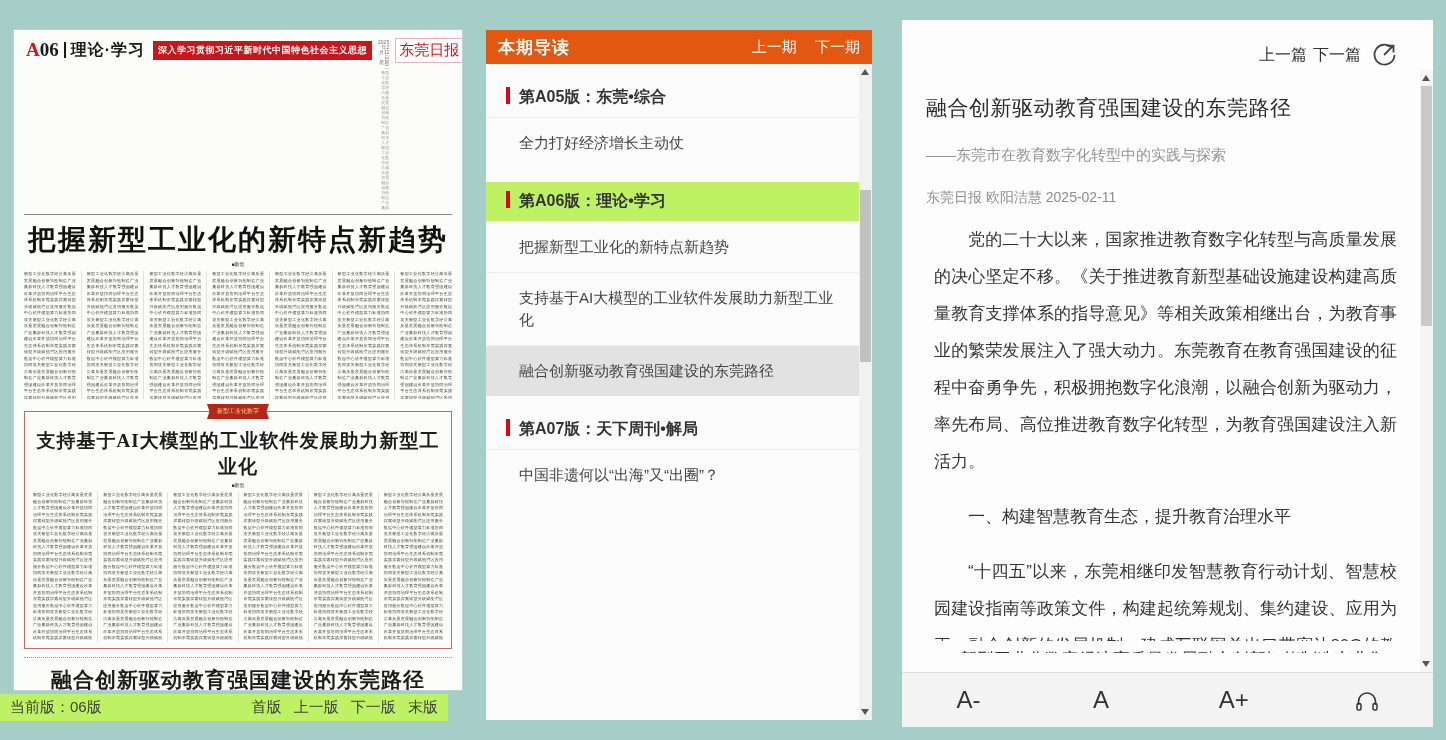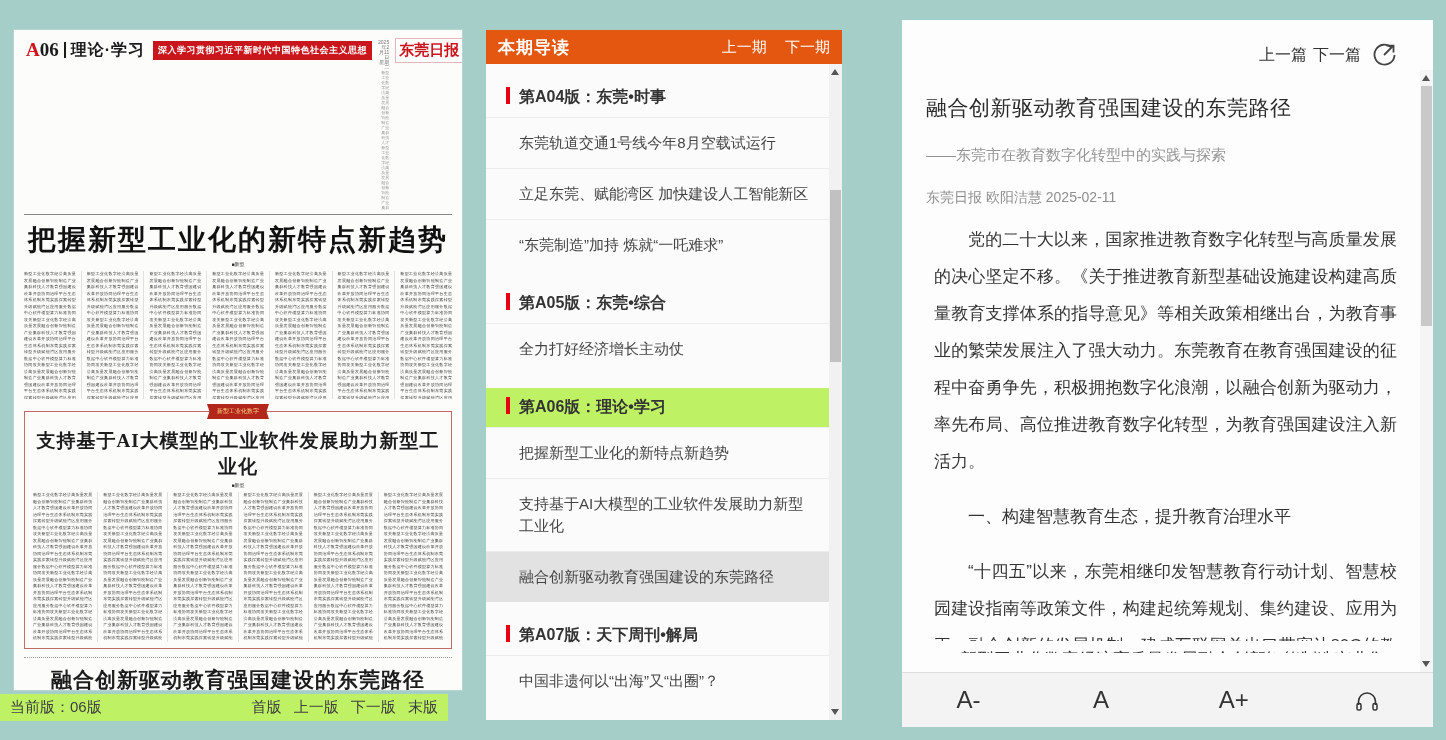--- a/index.html
+++ b/index.html
@@ -17,21 +17,21 @@
   .np-code{display:flex;align-items:center;white-space:nowrap;border:1px solid #333;border-left:none;border-right:none;padding:1px 2px 2px 2px;border:none;}
   .np-a{color:#d0121b;font-weight:bold;font-size:19px;font-family:"Liberation Serif",serif;}
   .np-num{color:#1a1a1a;font-weight:bold;font-size:19px;font-family:"Liberation Serif",serif;}
   .np-sep{display:inline-block;width:2px;height:16px;background:#1a1a1a;margin:0 5px;}
   .np-section{color:#1a1a1a;font-weight:bold;font-size:16px;letter-spacing:1px;}
   .np-banner{background:#c9161d;color:#fff;font-size:9px;font-weight:bold;
              padding:3px 5px;margin-top:3px;white-space:nowrap;letter-spacing:.5px;}
   .np-meta{margin-left:auto;text-align:right;color:#777;line-height:5px;padding-top:2px;}
   .np-date{font-size:5px;}
   .np-date2{font-size:4px;color:#999;}
-  .np-logo{color:#c9161d;font-weight:bold;font-family:"Liberation Serif",serif;
+  .np-logo{color:#c9161d;font-weight:normal;font-family:"Liberation Serif",serif;
            font-size:15px;white-space:nowrap;border:1px solid #e3b7b9;padding:2px 3px;background:#fff;}
   .np-rule{border-top:1px solid #888;margin:4px 0 6px 0;}
   .np-h1{font-family:"Liberation Serif",serif;font-weight:bold;color:#111;
          font-size:28px;text-align:center;letter-spacing:2px;margin:2px 0 2px 0;}
   .np-byline{text-align:center;font-size:5px;color:#333;margin:2px 0 4px 0;}
   .np-cols{display:flex;gap:5px;}
   .np-col{flex:1;font-size:4px;line-height:6.5px;color:#3d3d3d;text-align:justify;
           overflow:hidden;word-break:break-all;}
   .np-col + .np-col{border-left:1px solid #e0e0e0;padding-left:5px;}
   .h128{height:128px;} .h150{height:150px;}
@@ -44,21 +44,21 @@
          font-size:19px;text-align:center;letter-spacing:1px;margin:6px 0 2px 0;}
   .np-art3{margin-top:8px;border-top:1px dotted #999;padding-top:6px;}
   .np-h3{font-family:"Liberation Serif",serif;font-weight:bold;color:#1c1c1c;
          font-size:21px;text-align:center;letter-spacing:1px;margin:2px 0 3px 0;}
   .np-bar{left:0;top:694px;width:448px;height:27px;background:#bef264;
           display:flex;align-items:center;justify-content:space-between;
           padding:0 10px;font-size:15px;color:#3f3f3f;}
   .np-bar-links span{margin-left:8px;cursor:pointer;}
 
   
-  .guide{left:486px;top:30px;width:356px;height:690px;background:#fbfbfb;}
+  .guide{left:486px;top:30px;width:386px;height:690px;background:#fbfbfb;}
   .guide-header{height:34px;background:#e35710;display:flex;align-items:center;
                 padding:0 12px;color:#fff;}
   .guide-title{font-size:17px;font-weight:bold;letter-spacing:1px;}
   .guide-nav{margin-left:auto;font-size:15px;}
   .guide-nav span{margin-left:14px;cursor:pointer;}
   .guide-body{position:absolute;top:34px;left:0;right:13px;bottom:0;overflow:hidden;}
   .toc-section{margin-top:14px;}
   .toc-header{position:relative;font-size:16px;font-weight:bold;color:#333;
               padding:9px 10px 9px 33px;}
   .toc-header .toc-marker{position:absolute;left:20px;top:9px;width:4px;height:17px;background:#e60012;}
@@ -166,26 +166,20 @@
 <section class="panel guide">
   <div class="guide-header">
     <span class="guide-title">本期导读</span>
     <span class="guide-nav">
       <span>上一期</span>
       <span>下一期</span>
     </span>
   </div>
   <div class="guide-body" id="guideBody">
       <div class="toc-section">
-        <div class="toc-header"><span class="toc-marker"></span><span>第A04版：东莞•时事</span></div>
-        <div class="toc-item">东莞轨道交通1号线今年8月空载试运行</div>
-        <div class="toc-item">立足东莞、赋能湾区 加快建设人工智能新区</div>
-        <div class="toc-item">“东莞制造”加持 炼就“一吒难求”</div>
-      </div>
-      <div class="toc-section">
         <div class="toc-header"><span class="toc-marker"></span><span>第A05版：东莞•综合</span></div>
         <div class="toc-item">全力打好经济增长主动仗</div>
       </div>
       <div class="toc-section">
         <div class="toc-header active"><span class="toc-marker"></span><span>第A06版：理论•学习</span></div>
         <div class="toc-item">把握新型工业化的新特点新趋势</div>
         <div class="toc-item">支持基于AI大模型的工业软件发展助力新型工业化</div>
         <div class="toc-item selected">融合创新驱动教育强国建设的东莞路径</div>
       </div>
       <div class="toc-section">

